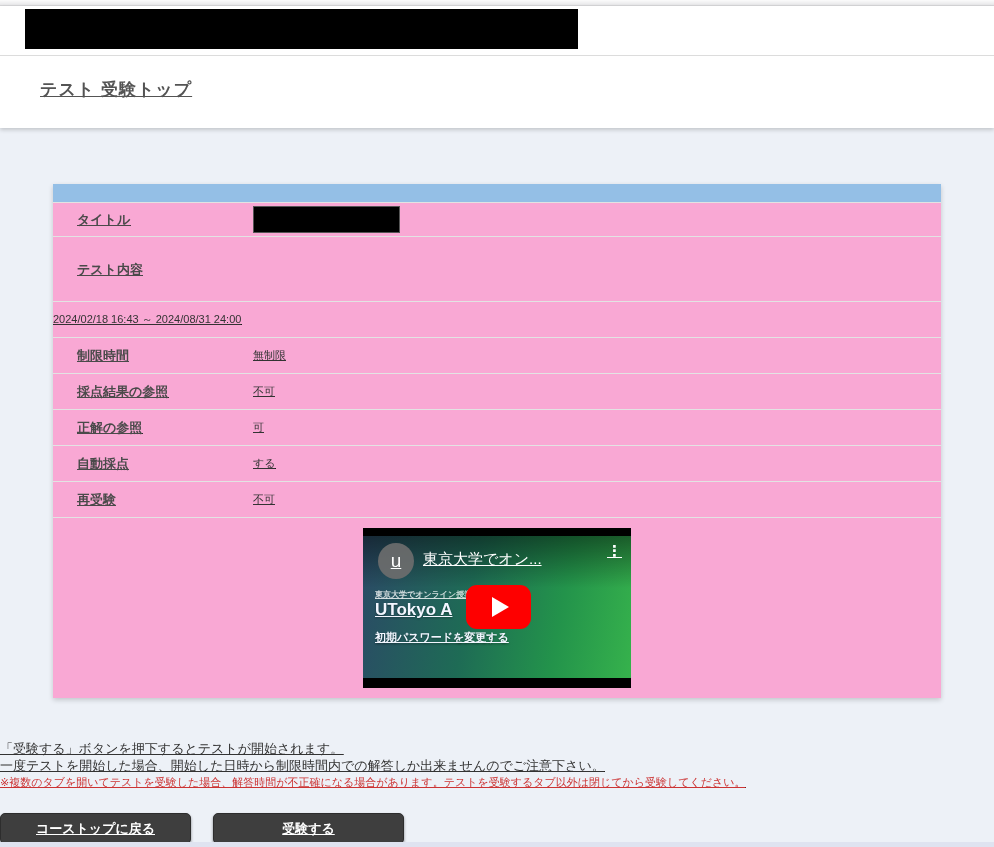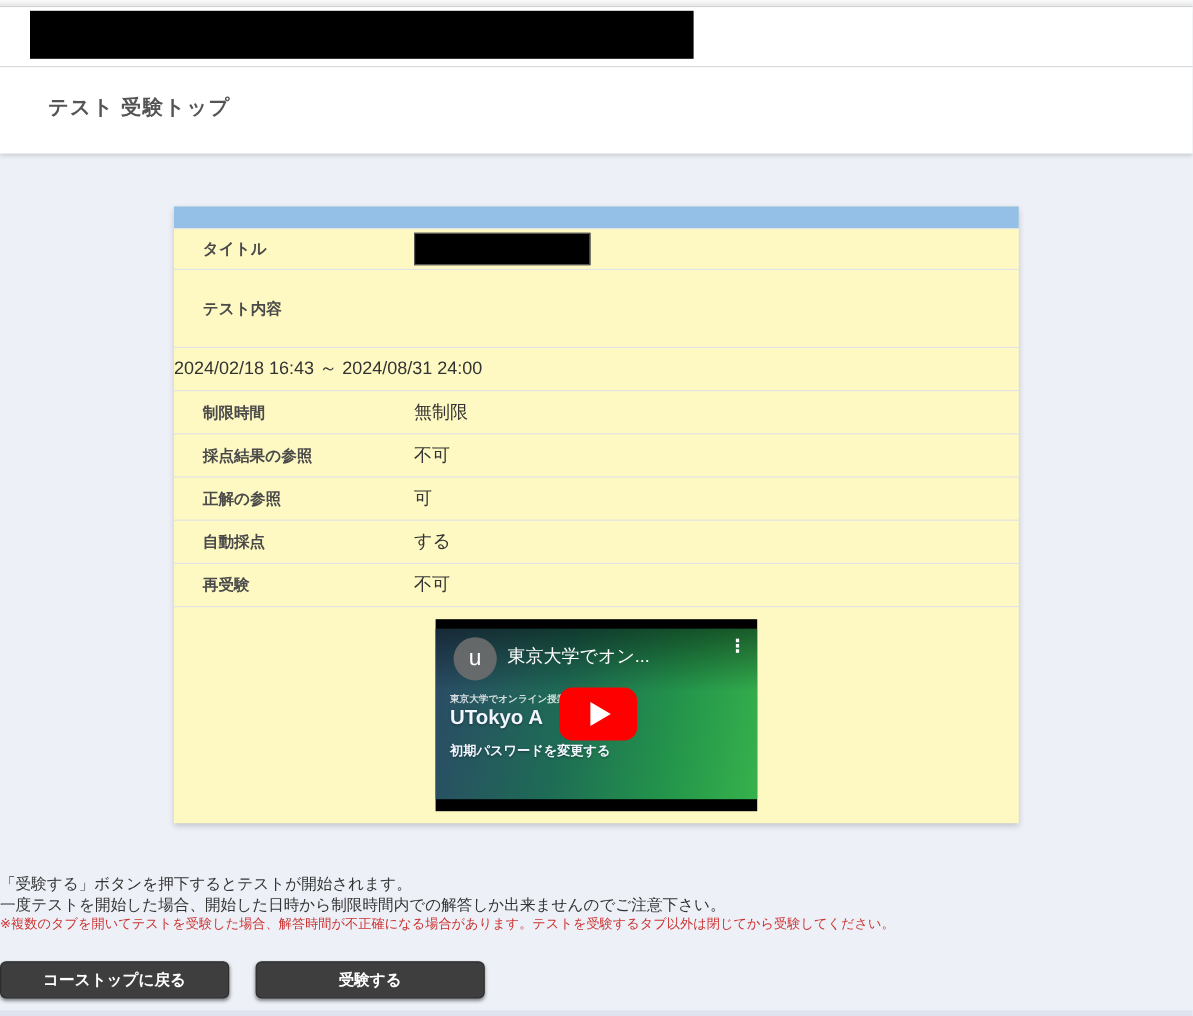--- a/index.html
+++ b/index.html
@@ -1,15 +1,15 @@
 <!DOCTYPE html>
 <html><head>
 <meta charset="utf-8">
 <style>
-  * { margin: 0; padding: 0; box-sizing: border-box; }
+  * { margin: 0; padding: 0; box-sizing: border-box; text-decoration: underline; }
   html, body { width: 994px; height: 847px; }
   body {
     font-family: "Liberation Sans", "DejaVu Sans", sans-serif;
     background: #edf1f7;
     overflow: hidden;
     position: relative;
   }
 
   
   .top-strip {
@@ -42,23 +42,23 @@
     left: 40px; top: 72px;
     font-size: 17px;
     font-weight: bold;
     color: #545454;
     letter-spacing: 1px;
   }
 
   
   .main { padding-top: 44px; }
   .panel {
-    width: 704px;
-    margin: 0 auto;
-    background: #fef9c3;
+    width: 888px;
+    margin: 12px auto;
+    background: #f9a8d4;
     box-shadow: 0 2px 5px rgba(0,0,0,0.18);
   }
   .panel-header-bar {
     height: 18px;
     background: #94bfe6;
   }
   .trow {
     display: flex;
     align-items: center;
     border-top: 1px solid #e3e3e3;
@@ -67,21 +67,21 @@
   .trow .tlabel {
     width: 200px;
     padding-left: 24px;
     font-size: 13px;
     font-weight: bold;
     color: #4a4a4a;
     flex-shrink: 0;
   }
   .trow .tvalue {
     flex: 1;
-    font-size: 15px;
+    font-size: 11px;
     color: #333;
   }
   .row-h34 { height: 34px; }
   .row-h65 { height: 65px; align-items: flex-start; }
   .row-h65 .tlabel { padding-top: 24px; }
   .row-h36 { height: 36px; }
   .redact-box-title {
     width: 147px; height: 27px;
     background: #000;
     border: 1px solid #555;

